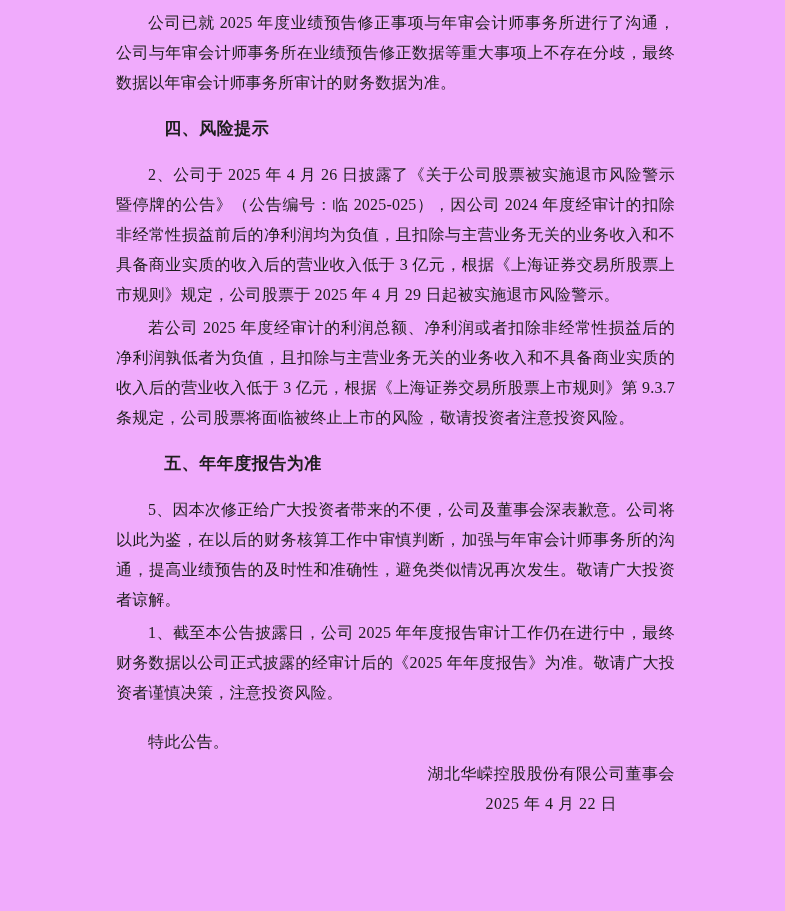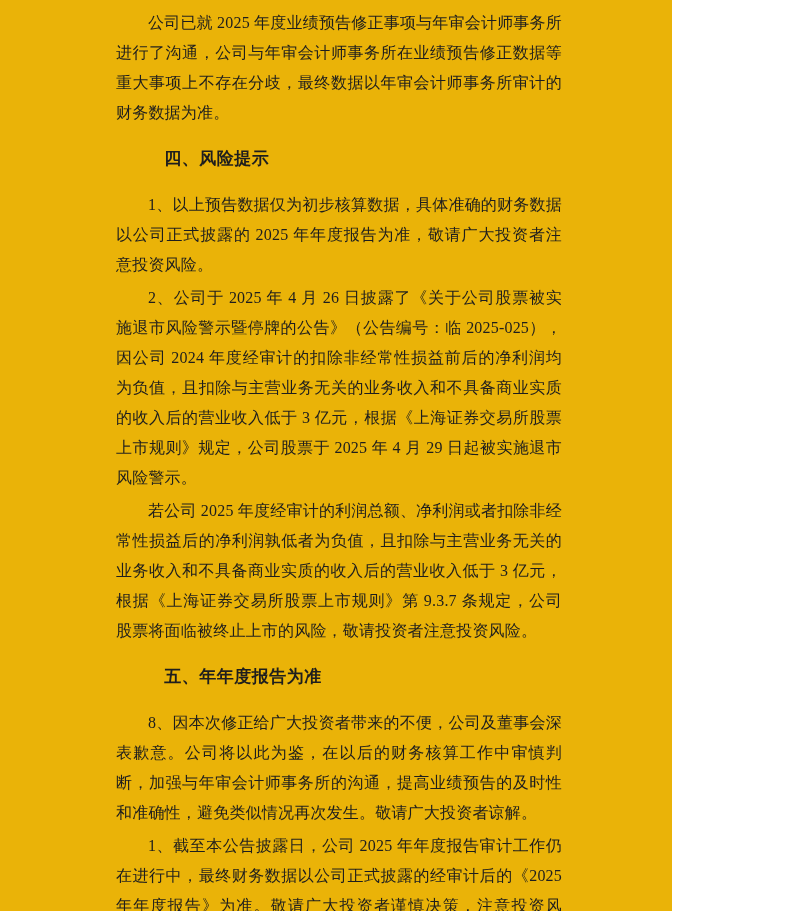--- a/index.html
+++ b/index.html
@@ -2,23 +2,23 @@
 <html><head>
 <meta charset="utf-8">
 <style>
   html, body {
     margin: 0;
     padding: 0;
     background: #ffffff;
   }
   .page {
     position: relative;
-    width: 672px;
+    width: 785px;
     height: 911px;
-    background: #eab308;
+    background: #f0abfc;
     overflow: hidden;
     color: #1e1e1e;
     font-family: "Liberation Serif", "DejaVu Serif", serif;
     font-size: 16px;
   }
   .content {
     padding: 8px 110px 0 116px; 
   }
   p.body-para {
     margin: 0 0 3px 0;
@@ -59,30 +59,29 @@
 </head>
 <body>
 
 <div class="page">
   <div class="content">
 
     <p class="body-para">公司已就 2025 年度业绩预告修正事项与年审会计师事务所进行了沟通，公司与年审会计师事务所在业绩预告修正数据等重大事项上不存在分歧，最终数据以年审会计师事务所审计的财务数据为准。</p>
 
     <h3 class="section-heading">四、风险提示</h3>
 
-    <p class="body-para">1、以上预告数据仅为初步核算数据，具体准确的财务数据以公司正式披露的 2025 年年度报告为准，敬请广大投资者注意投资风险。</p>
 
     <p class="body-para">2、公司于 2025 年 4 月 26 日披露了《关于公司股票被实施退市风险警示暨停牌的公告》（公告编号：临 2025-025），因公司 2024 年度经审计的扣除非经常性损益前后的净利润均为负值，且扣除与主营业务无关的业务收入和不具备商业实质的收入后的营业收入低于 3 亿元，根据《上海证券交易所股票上市规则》规定，公司股票于 2025 年 4 月 29 日起被实施退市风险警示。</p>
 
     <p class="body-para">若公司 2025 年度经审计的利润总额、净利润或者扣除非经常性损益后的净利润孰低者为负值，且扣除与主营业务无关的业务收入和不具备商业实质的收入后的营业收入低于 3 亿元，根据《上海证券交易所股票上市规则》第 9.3.7 条规定，公司股票将面临被终止上市的风险，敬请投资者注意投资风险。</p>
 
 
     <h3 class="section-heading">五、年年度报告为准</h3>
 
-    <p class="body-para">8、因本次修正给广大投资者带来的不便，公司及董事会深表歉意。公司将以此为鉴，在以后的财务核算工作中审慎判断，加强与年审会计师事务所的沟通，提高业绩预告的及时性和准确性，避免类似情况再次发生。敬请广大投资者谅解。</p>
+    <p class="body-para">5、因本次修正给广大投资者带来的不便，公司及董事会深表歉意。公司将以此为鉴，在以后的财务核算工作中审慎判断，加强与年审会计师事务所的沟通，提高业绩预告的及时性和准确性，避免类似情况再次发生。敬请广大投资者谅解。</p>
 
     <p class="body-para">1、截至本公告披露日，公司 2025 年年度报告审计工作仍在进行中，最终财务数据以公司正式披露的经审计后的《2025 年年度报告》为准。敬请广大投资者谨慎决策，注意投资风险。</p>
 
     <p class="closing-para">特此公告。</p>
 
     <div class="signature-block">
       <div class="signature-line">湖北华嵘控股股份有限公司董事会</div>
       <div class="date-line">2025 年 4 月 22 日</div>
     </div>
 

